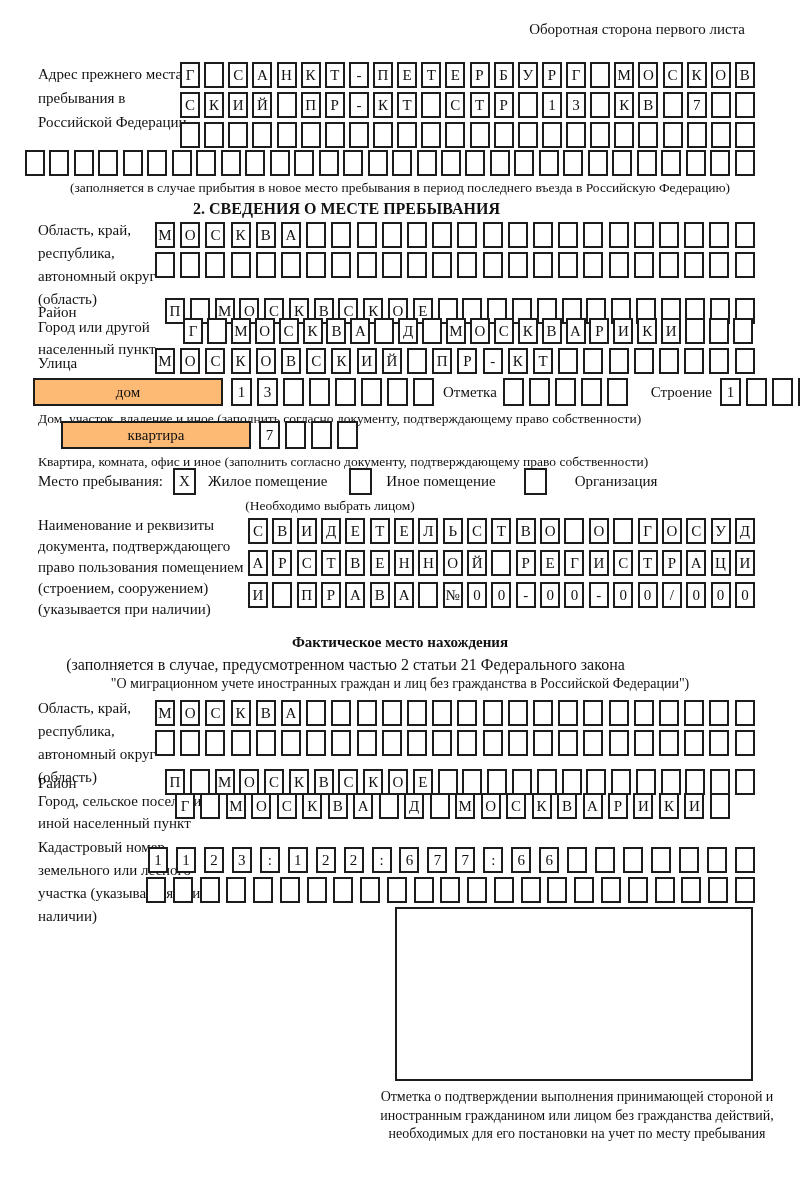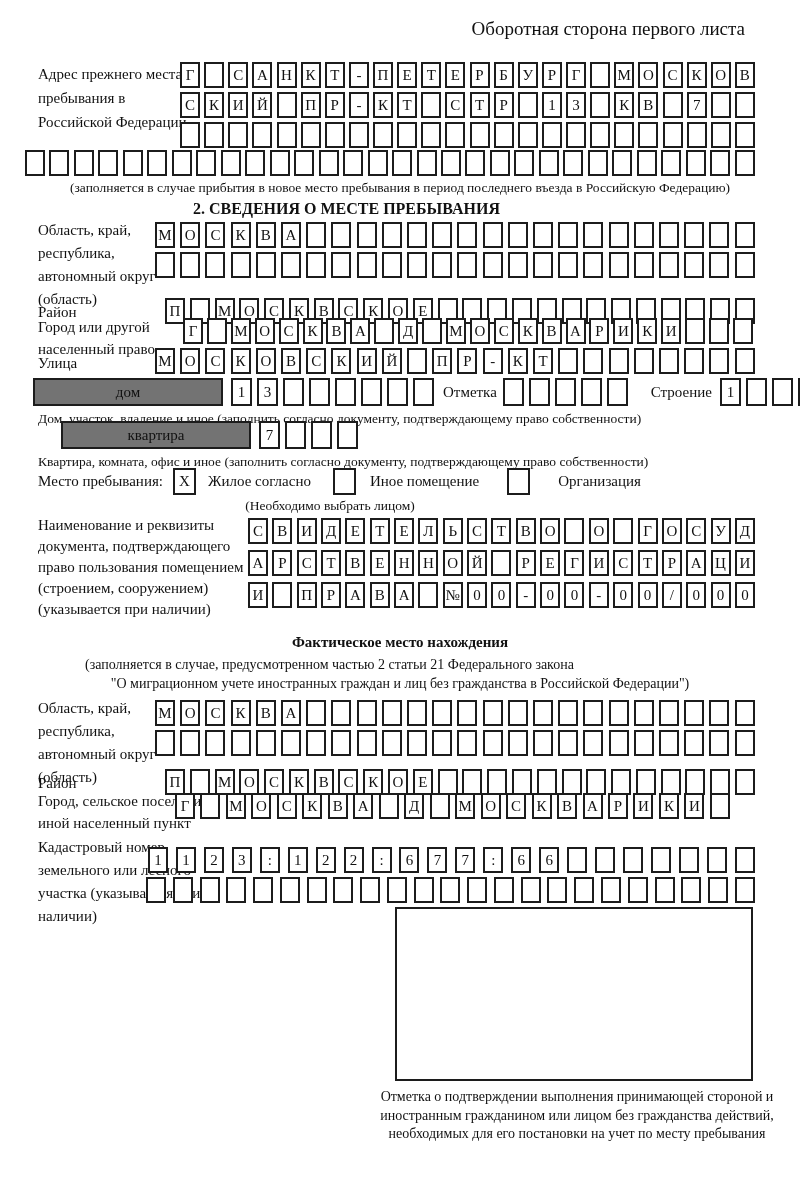--- a/index.html
+++ b/index.html
@@ -19,32 +19,32 @@
     width:20px; height:26px; border:2px solid #1c1c1c; background:#fff;
     display:flex; align-items:center; justify-content:center;
     font-family:"Liberation Serif", serif; font-size:15px; color:#111;
     flex:0 0 auto;
   }
   .boxgroup { display:flex; }
   .boxgroup .cell { width:21px; height:28px; margin-right:5px; }
   .cbgroup .cell { width:23px; height:27px; margin-right:0; }
   .widebox {
     border:2px solid #1c1c1c; height:28px; display:flex; align-items:center;
-    justify-content:center; font-size:15px; background:#737373; flex:0 0 auto;
+    justify-content:center; font-size:15px; background:#fdba74; flex:0 0 auto;
   }
   .inline-row { display:flex; align-items:center; }
   .inline-label { font-size:15px; white-space:nowrap; }
   .bigbox { border:2px solid #1c1c1c; background:#fff; }
 </style>
 </head>
 <body>
 
 <div class="page">
 
-  <div class="abs label" style="top:18px; right:55px; font-size:19px;">Оборотная сторона первого листа</div>
+  <div class="abs label" style="top:18px; right:55px; font-size:15px;">Оборотная сторона первого листа</div>
 
   <div class="abs label" style="left:38px; top:62px; width:155px; line-height:24px;">Адрес прежнего места пребывания в Российской Федерации</div>
   <div class="abs boxrow" style="left:180px; top:62px; width:575px;">
       <div class="cell">Г</div>
       <div class="cell"></div>
       <div class="cell">С</div>
       <div class="cell">А</div>
       <div class="cell">Н</div>
       <div class="cell">К</div>
       <div class="cell">Т</div>
@@ -229,21 +229,21 @@
       <div class="cell"></div>
       <div class="cell"></div>
       <div class="cell"></div>
       <div class="cell"></div>
       <div class="cell"></div>
       <div class="cell"></div>
       <div class="cell"></div>
       <div class="cell"></div>
     </div>
 
-  <div class="abs label" style="left:38px; top:316px; width:150px;">Город или другой населенный право</div>
+  <div class="abs label" style="left:38px; top:316px; width:150px;">Город или другой населенный пункт</div>
   <div class="abs boxrow" style="left:183px; top:318px; width:570px;">
       <div class="cell">Г</div>
       <div class="cell"></div>
       <div class="cell">М</div>
       <div class="cell">О</div>
       <div class="cell">С</div>
       <div class="cell">К</div>
       <div class="cell">В</div>
       <div class="cell">А</div>
       <div class="cell"></div>
@@ -331,21 +331,21 @@
         <div class="cell"></div>
       </div>
   </div>
   <div class="abs small" style="left:38px; top:453px;">Квартира, комната, офис и иное (заполнить согласно документу, подтверждающему право собственности)</div>
 
   <div class="abs inline-row" style="left:38px; top:468px;">
     <span class="inline-label">Место пребывания:</span>
     <div class="boxgroup cbgroup" style="margin-left:10px;">
         <div class="cell">X</div>
       </div>
-    <span class="inline-label" style="margin-left:12px;">Жилое согласно</span>
+    <span class="inline-label" style="margin-left:12px;">Жилое помещение</span>
     <div class="boxgroup cbgroup" style="margin-left:22px;">
         <div class="cell"></div>
       </div>
     <span class="inline-label" style="margin-left:14px;">Иное помещение</span>
     <div class="boxgroup cbgroup" style="margin-left:28px;">
         <div class="cell"></div>
       </div>
     <span class="inline-label" style="margin-left:28px;">Организация</span>
   </div>
   <div class="abs small ctr" style="left:160px; top:497px; width:340px;">(Необходимо выбрать лицом)</div>
@@ -415,21 +415,21 @@
       <div class="cell">-</div>
       <div class="cell">0</div>
       <div class="cell">0</div>
       <div class="cell">/</div>
       <div class="cell">0</div>
       <div class="cell">0</div>
       <div class="cell">0</div>
     </div>
 
   <div class="abs label ctr bold" style="left:0; top:631px; width:800px;">Фактическое место нахождения</div>
-  <div class="abs small ctr" style="left:0; top:656px; width:659px; font-size:14px;">(заполняется в случае, предусмотренном частью 2 статьи 21 Федерального закона</div>
+  <div class="abs small ctr" style="left:16px; top:656px; width:659px; font-size:16px;">(заполняется в случае, предусмотренном частью 2 статьи 21 Федерального закона</div>
   <div class="abs small ctr" style="left:0; top:675px; width:800px; font-size:14px;">"О миграционном учете иностранных граждан и лиц без гражданства в Российской Федерации")</div>
 
   <div class="abs label" style="left:38px; top:697px; width:145px; line-height:23px;">Область, край, республика, автономный округ (область)</div>
   <div class="abs boxrow" style="left:155px; top:700px; width:600px;">
       <div class="cell">М</div>
       <div class="cell">О</div>
       <div class="cell">С</div>
       <div class="cell">К</div>
       <div class="cell">В</div>
       <div class="cell">А</div>

